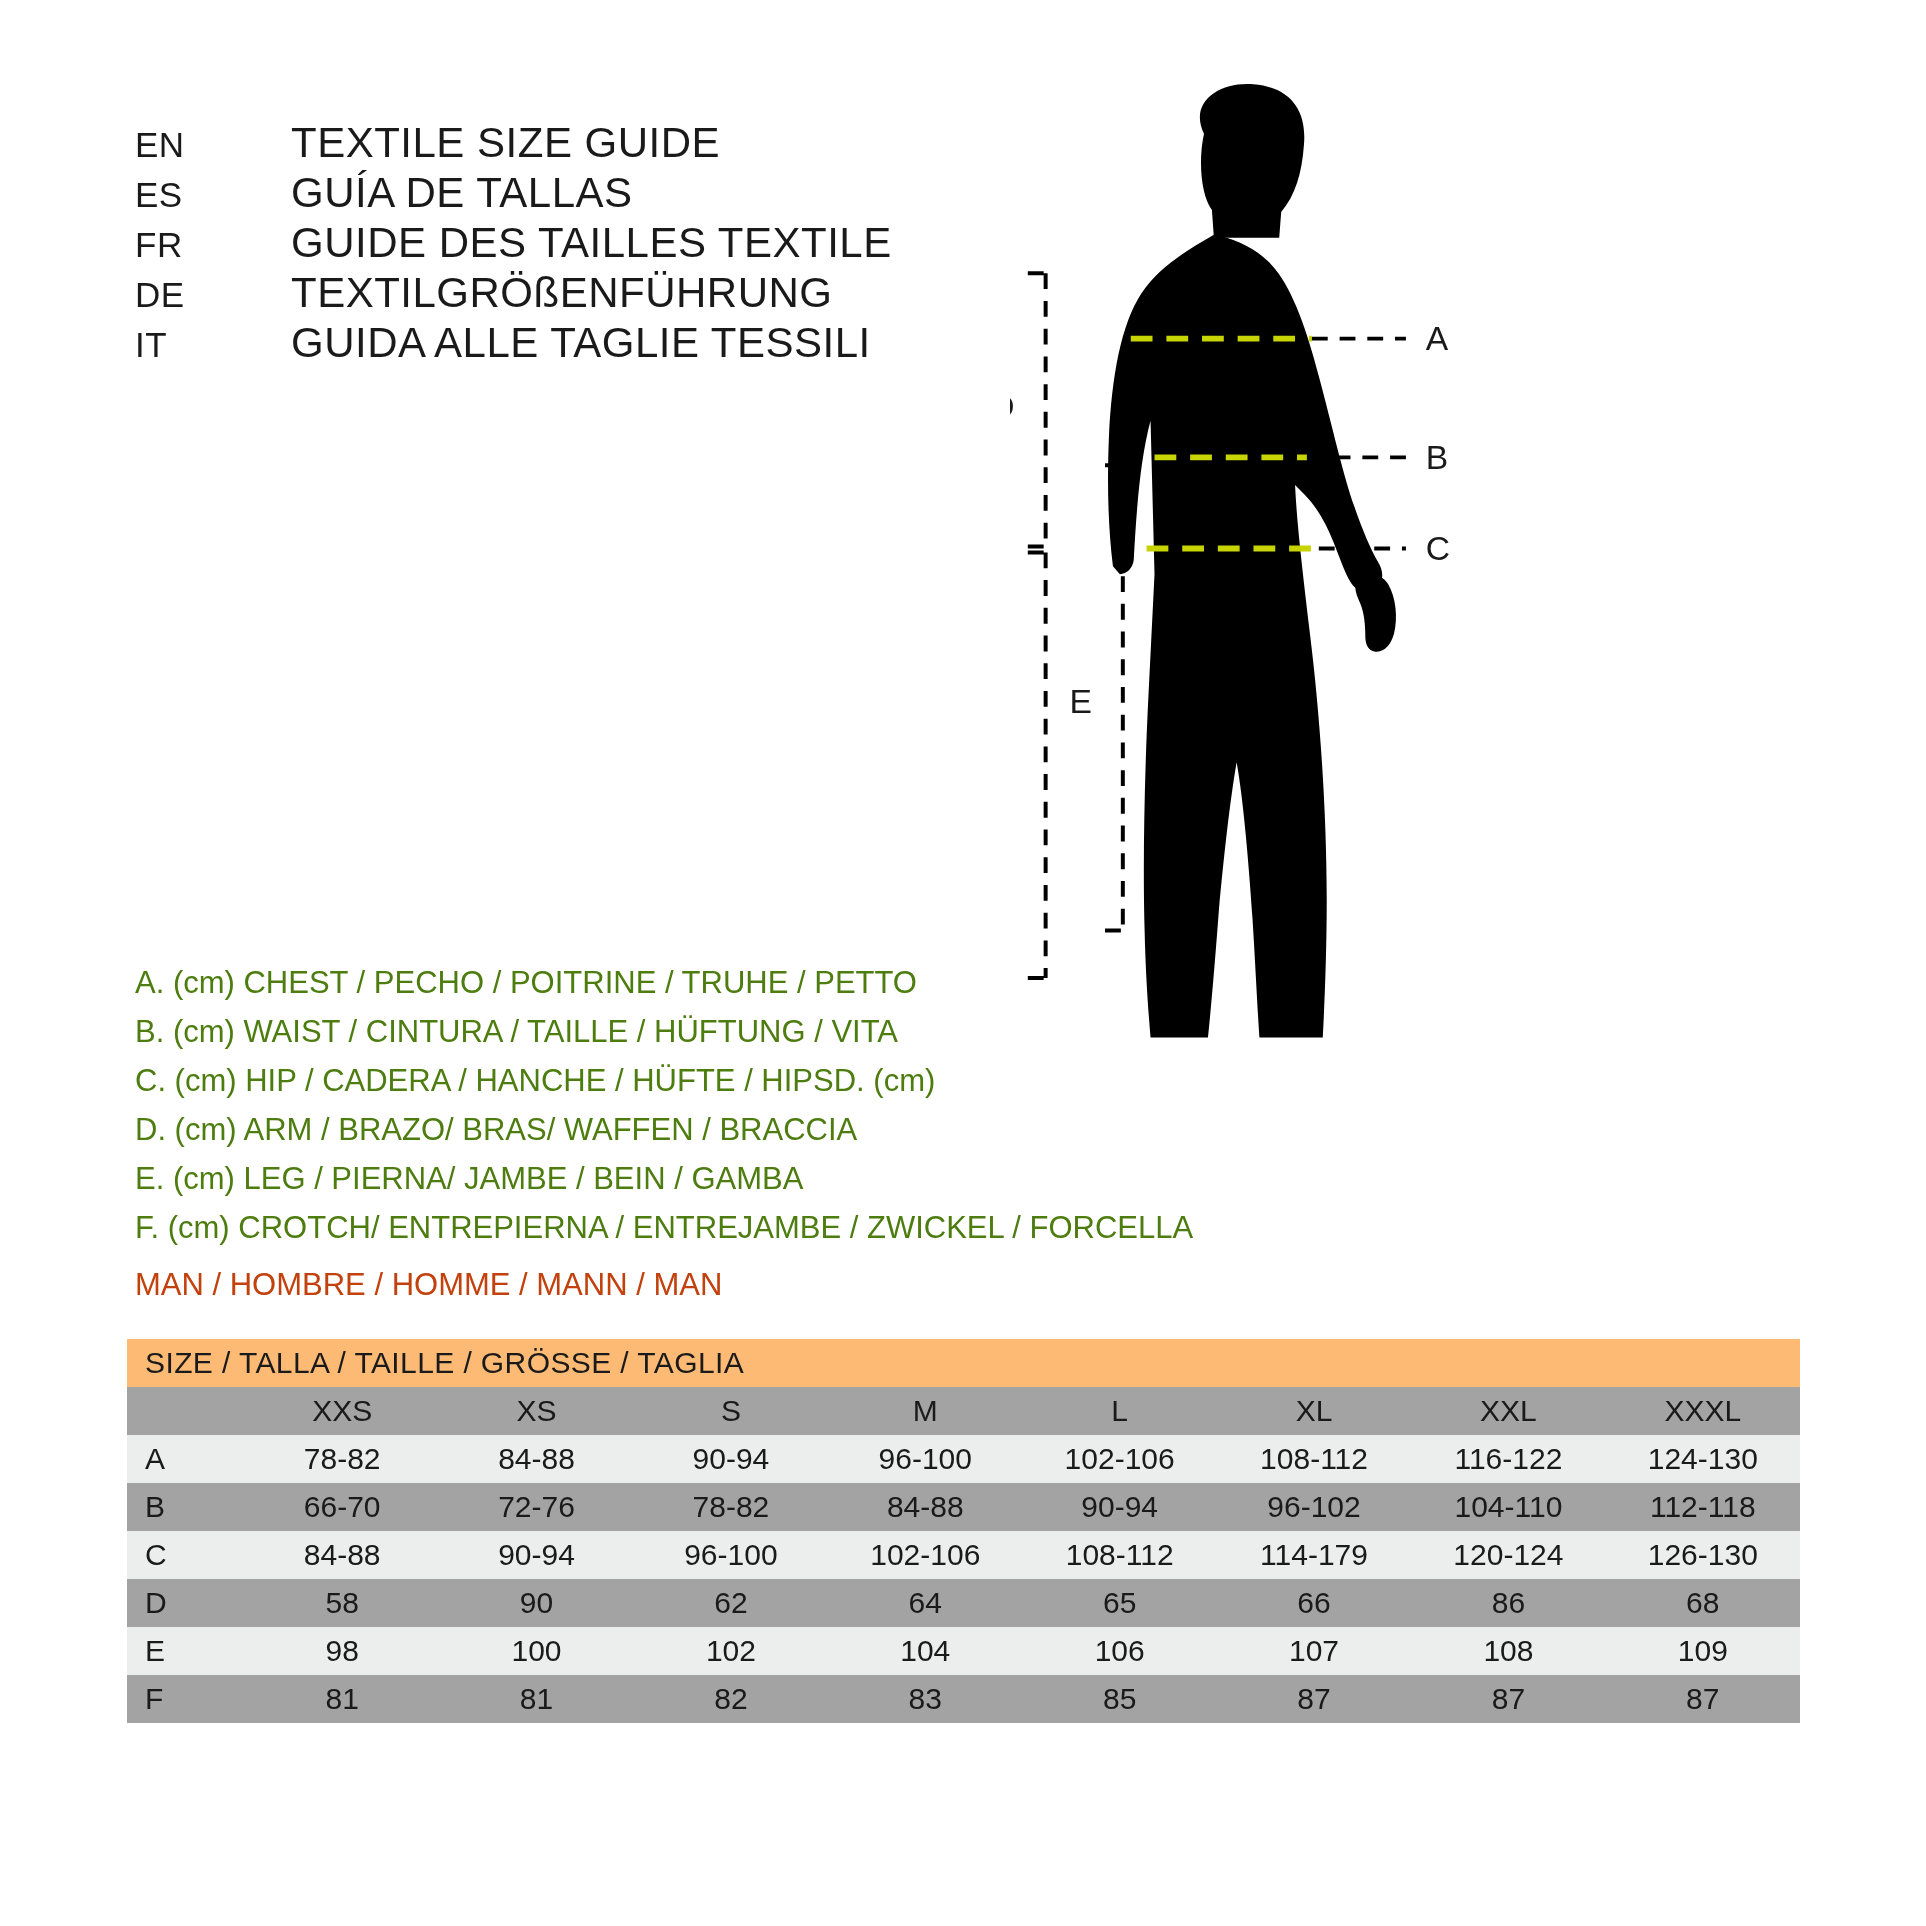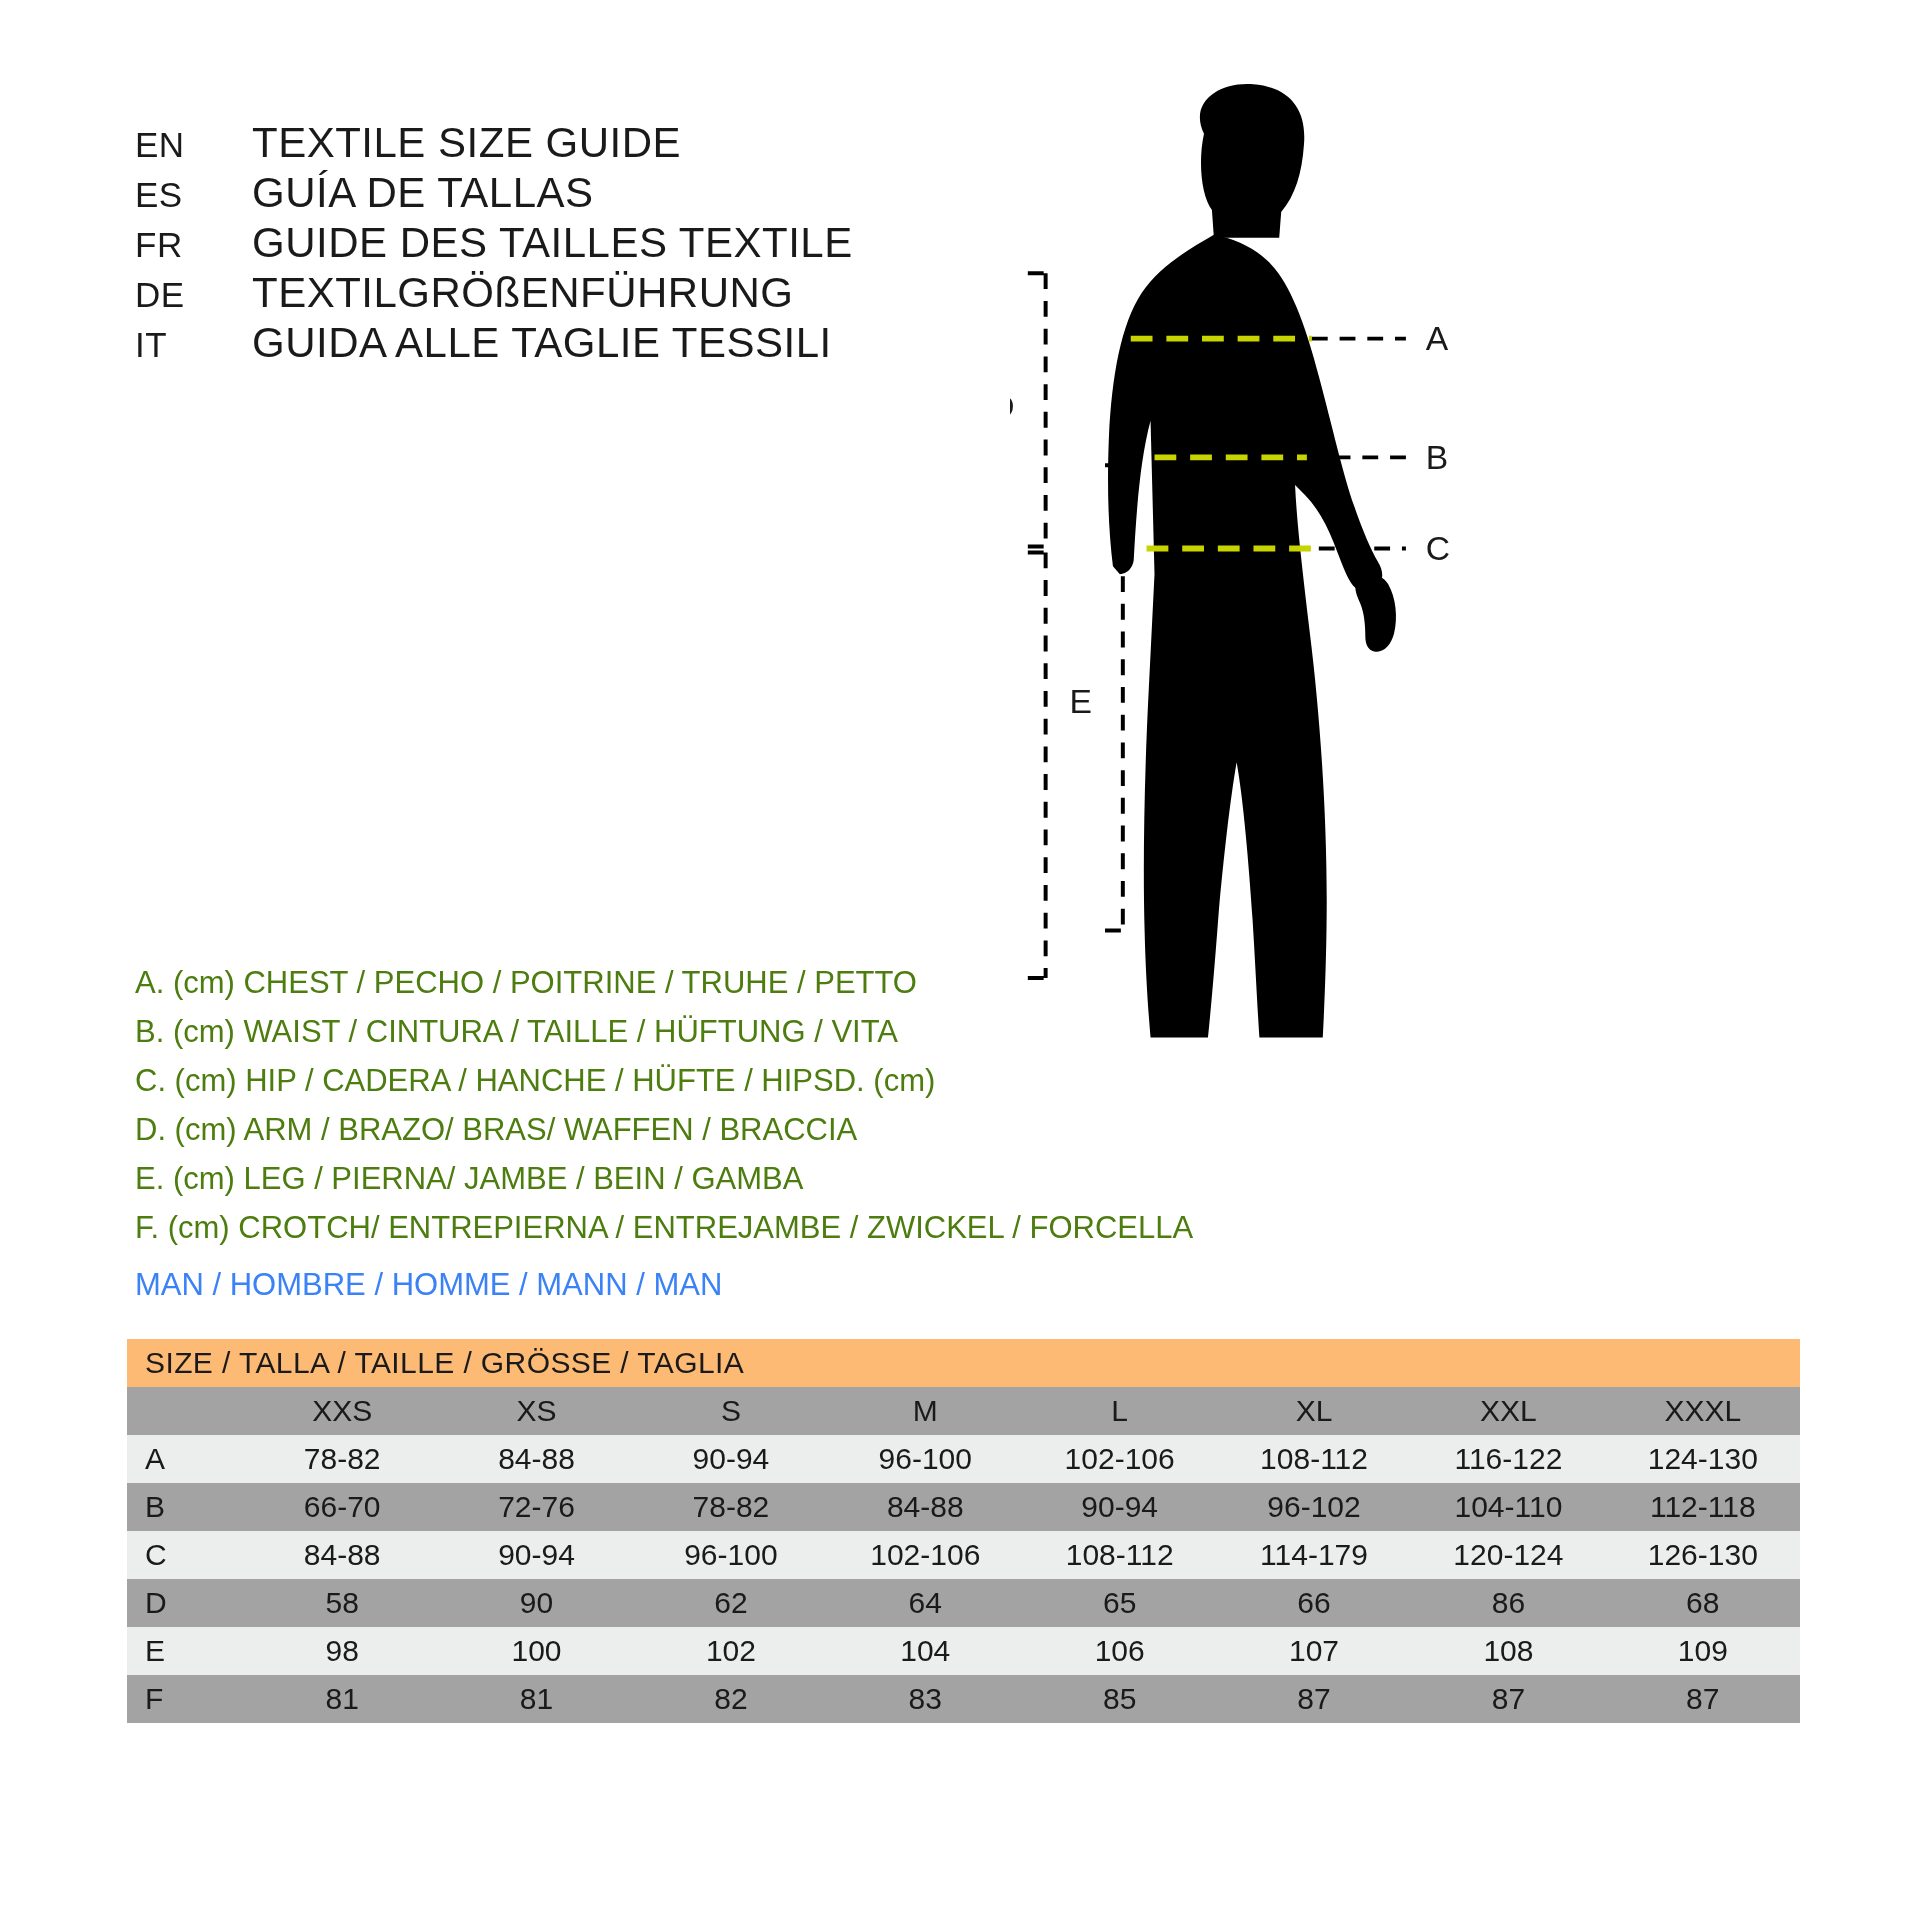--- a/index.html
+++ b/index.html
@@ -20,20 +20,21 @@
   #lang-block {
     position: absolute;
     left: 135px;
     top: 119px;
     width: 772px;
   }
   .lang-row {
     display: flex;
     align-items: baseline;
     height: 50px;
+    gap: 39px;
   }
   .lang-code {
     width: 117px;
     font-size: 35px;
     letter-spacing: 0.5px;
     color: #1a1a1a;
   }
   .lang-title {
     font-size: 42px;
     letter-spacing: 0.5px;
@@ -52,21 +53,21 @@
     font-size: 31px;
     line-height: 49px;
     white-space: nowrap;
     color: #4d7c0f;
   }
   #gender-label {
     position: absolute;
     left: 135px;
     top: 1267px;
     font-size: 31px;
-    color: #3b82f6;
+    color: #c2410c;
     white-space: nowrap;
   }
 
   
   #figure-area {
     position: absolute;
     left: 1010px;
     top: 79px;
     width: 871px;
     height: 1218px;

